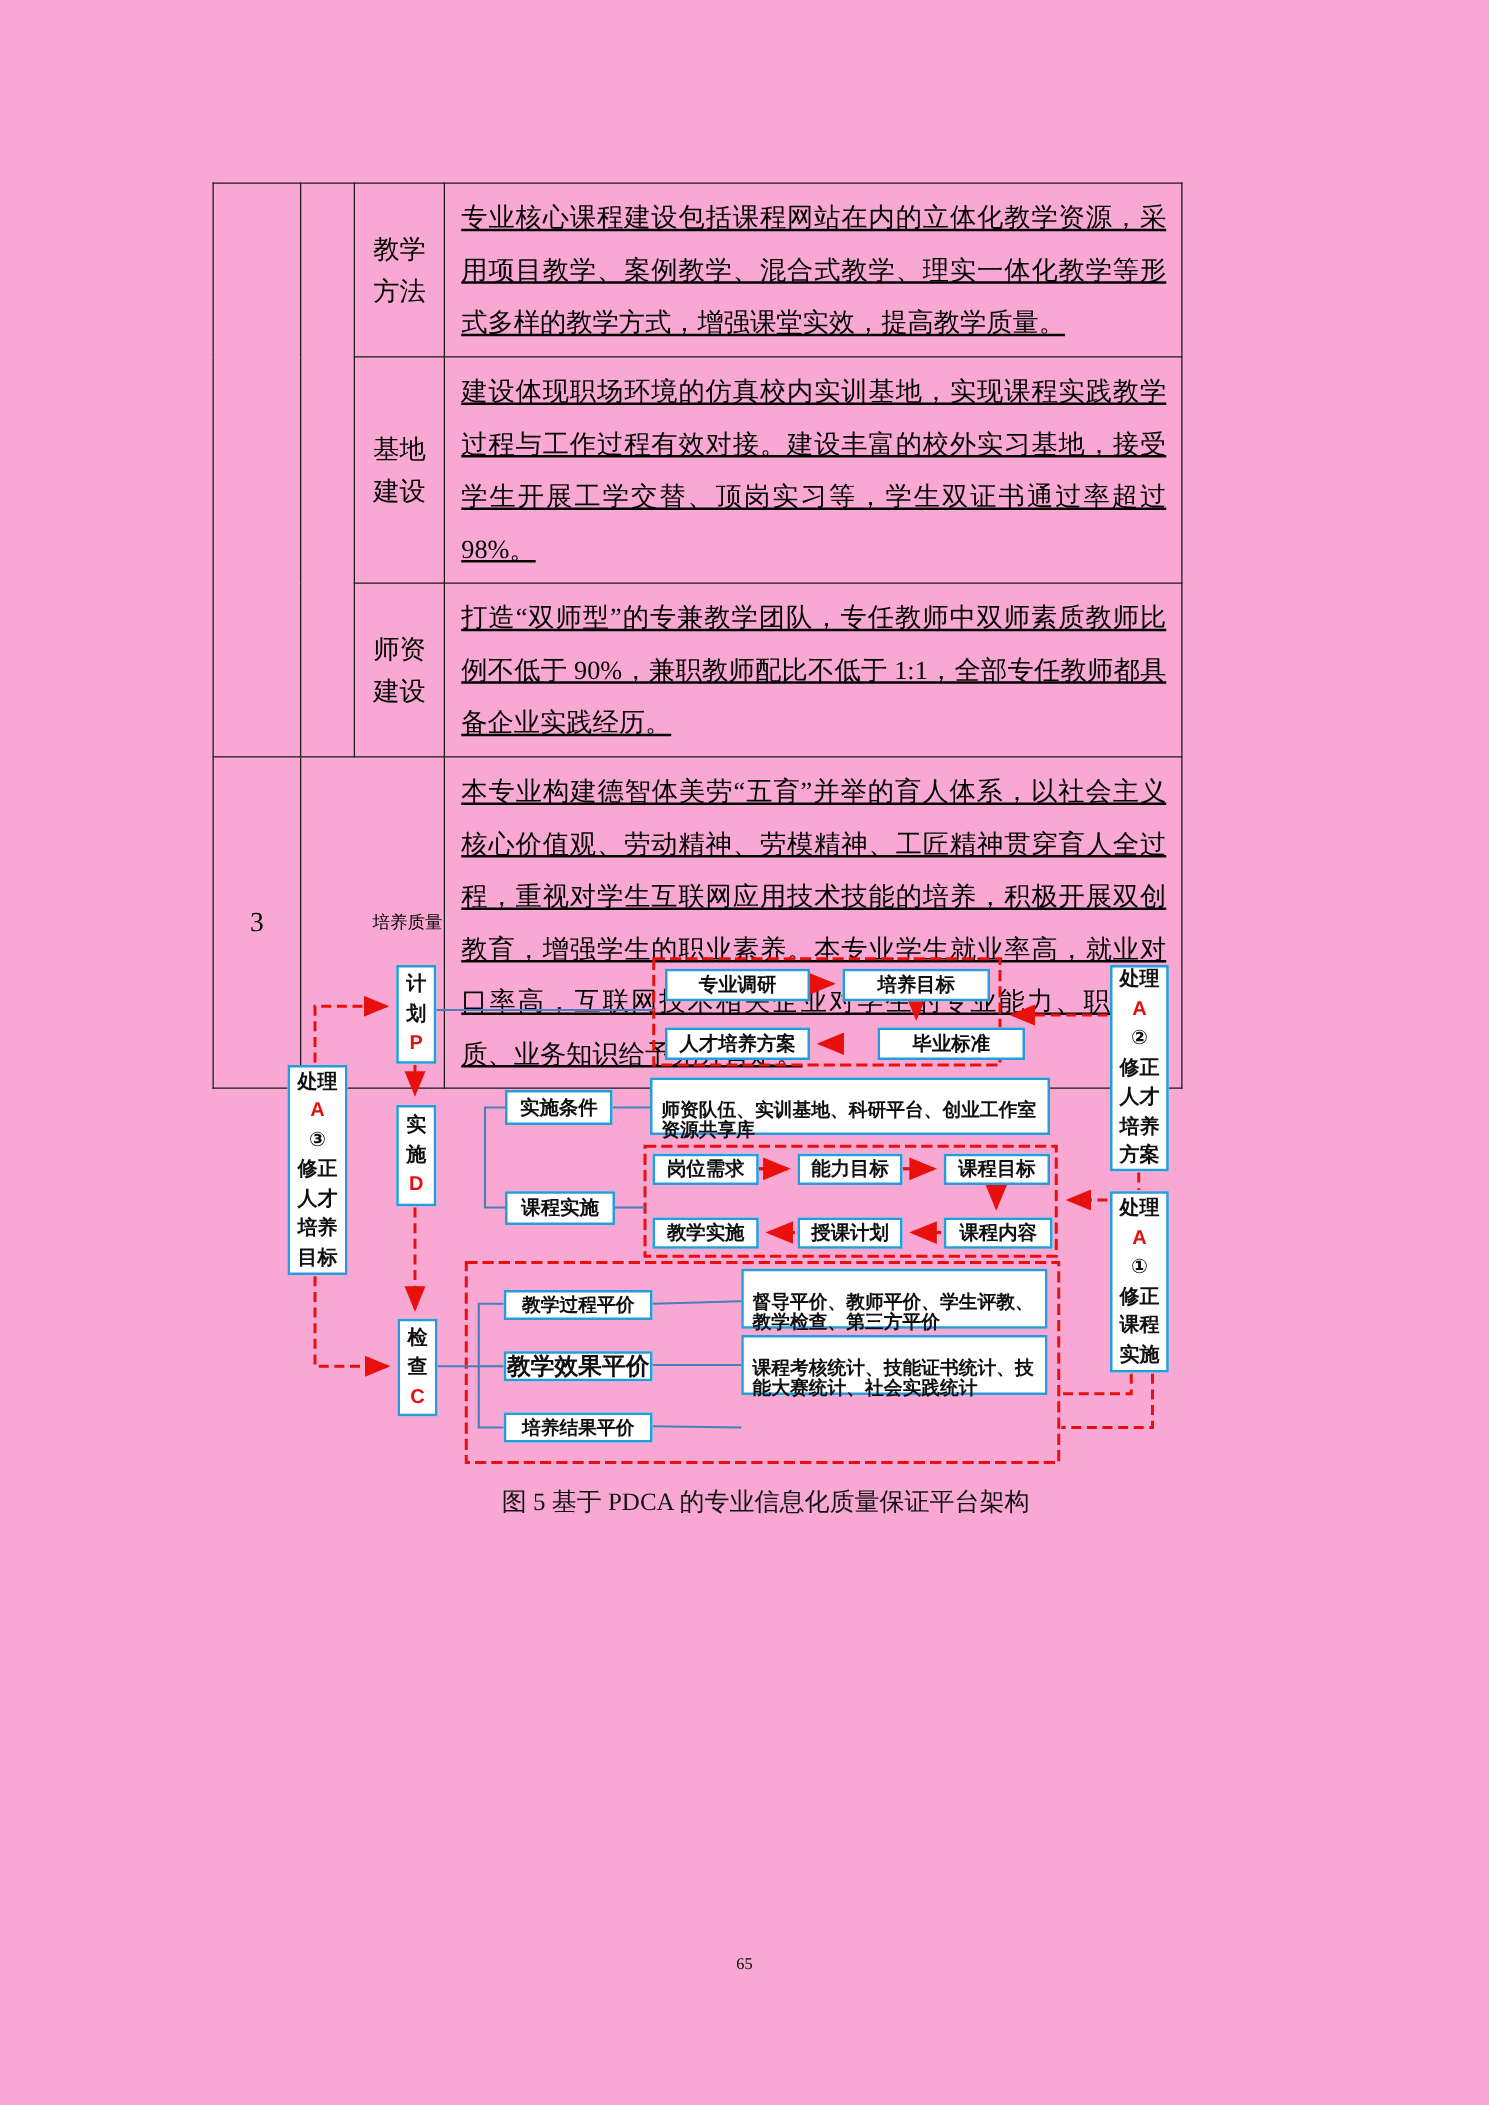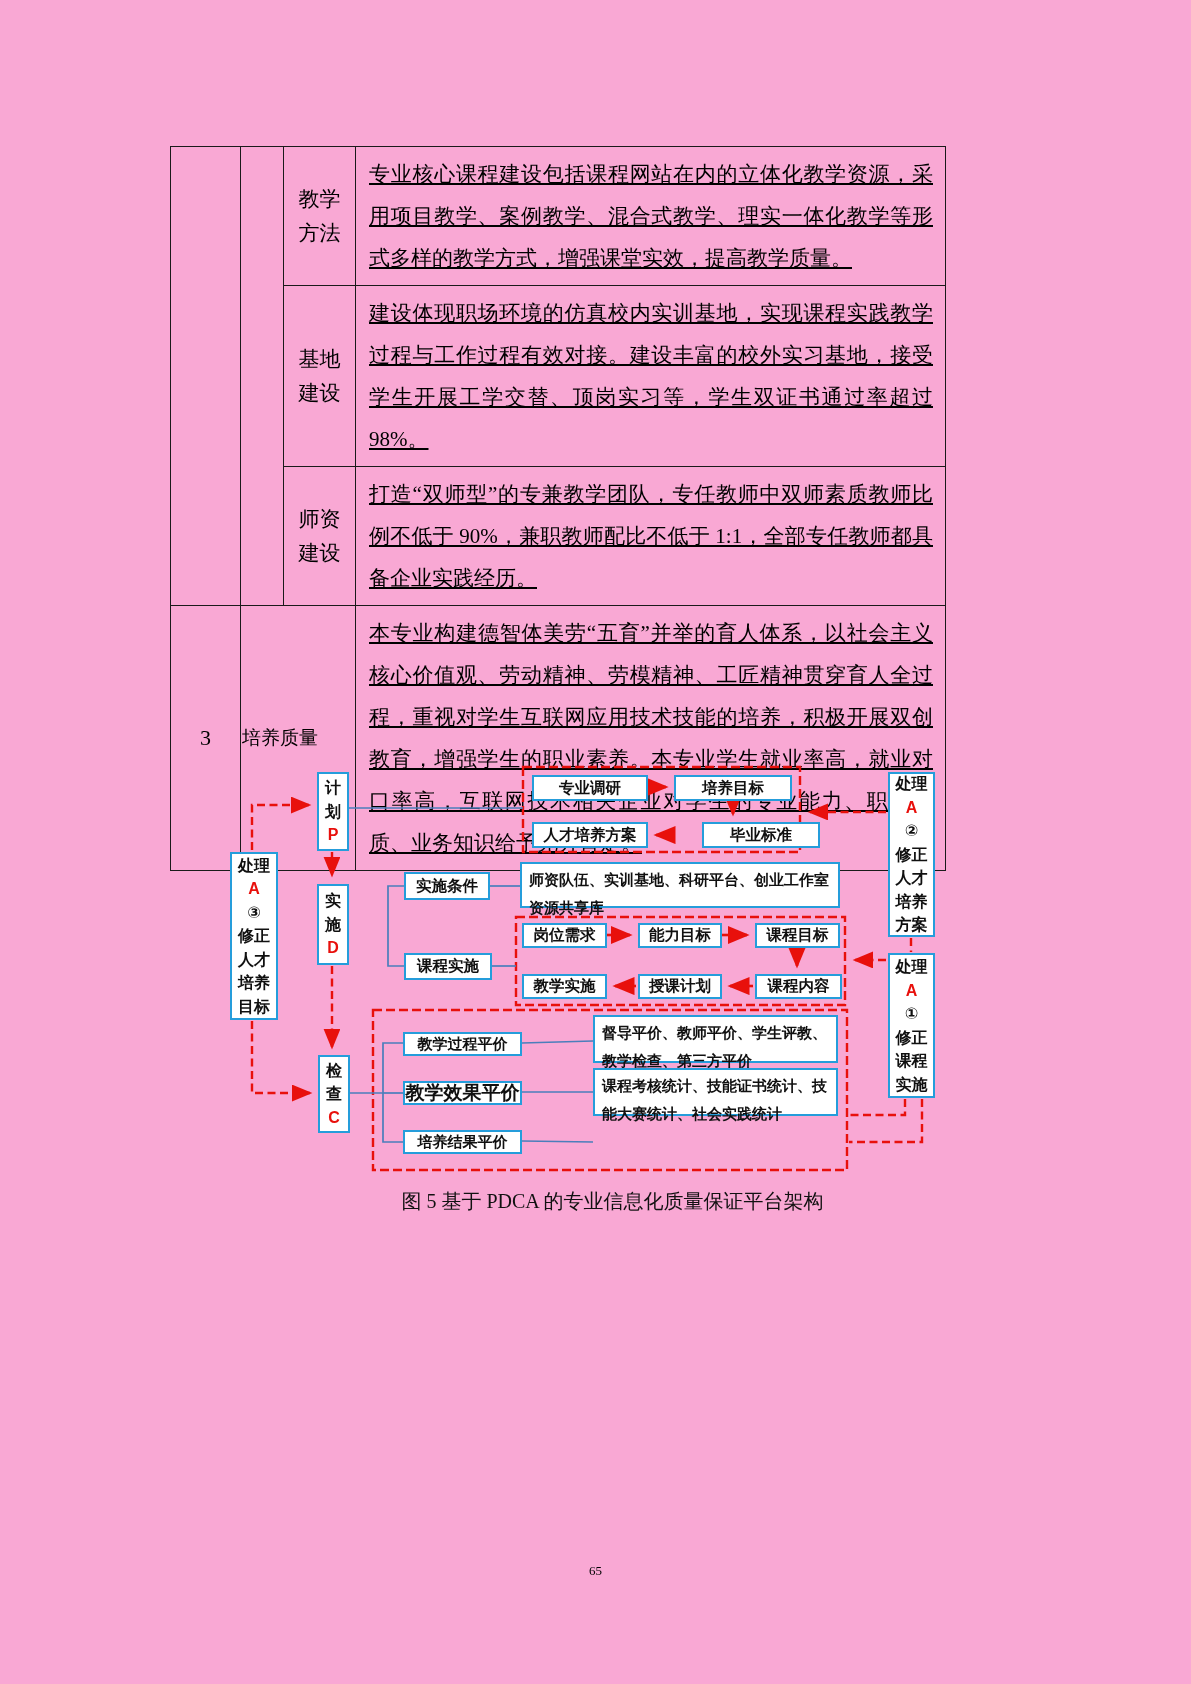--- a/index.html
+++ b/index.html
@@ -8,34 +8,34 @@
 
   
   .doc-table-wrap{position:absolute;left:170px;top:146px;}
   table.doc{border-collapse:collapse;table-layout:fixed;}
   table.doc td{border:1.4px solid #1a1a1a;box-sizing:border-box;vertical-align:middle;}
   td.c-idx{width:70px;text-align:center;font-size:22px;}
   td.c-gap{width:43px;}
   td.c-label{width:72px;text-align:center;font-size:21px;line-height:34px;white-space:pre-line;}
   td.c-body{width:590px;font-size:21px;line-height:42px;padding:6px 12px 6px 13px;
             text-align:justify;text-decoration:underline;}
-  td.c-cat{text-align:left;font-size:19px;}
+  td.c-cat{text-align:right;font-size:14px;}
   tr.r1{height:102px;} tr.r2{height:112px;} tr.r3{height:80px;} tr.r4{height:192px;}
   td.thick-top{border-top-width:2.4px;}
 
   
   .dg-svg{position:absolute;left:0;top:0;pointer-events:none;}
   .dbox{position:absolute;box-sizing:border-box;background:#fff;border:2px solid #259ddb;
         display:flex;align-items:center;justify-content:center;text-align:center;
         font-family:"Liberation Sans","DejaVu Sans",sans-serif;font-weight:bold;color:#101010;}
   .vbox{flex-direction:column;font-size:16px;line-height:23.5px;white-space:pre-line;}
   .vbox .rl{color:#e8100c;line-height:23.5px;}
   .sbox{font-size:15.5px;}
-  .tbox{font-size:15px;line-height:28px;text-align:left;justify-content:flex-start;
-        align-items:flex-start;padding:2px 7px;}
+  .tbox{font-size:15px;line-height:16px;text-align:left;justify-content:flex-start;
+        align-items:flex-start;padding:17px 7px;}
   .pre{white-space:pre-line;}
 
   
   .caption{position:absolute;left:0;top:1188px;width:1151px;text-align:center;
            font-size:20px;color:#111;padding-left:37px;}
   .pagenum{position:absolute;left:0;top:1563px;width:1191px;text-align:center;font-size:13px;}
 </style>
 </head>
 <body>
 

